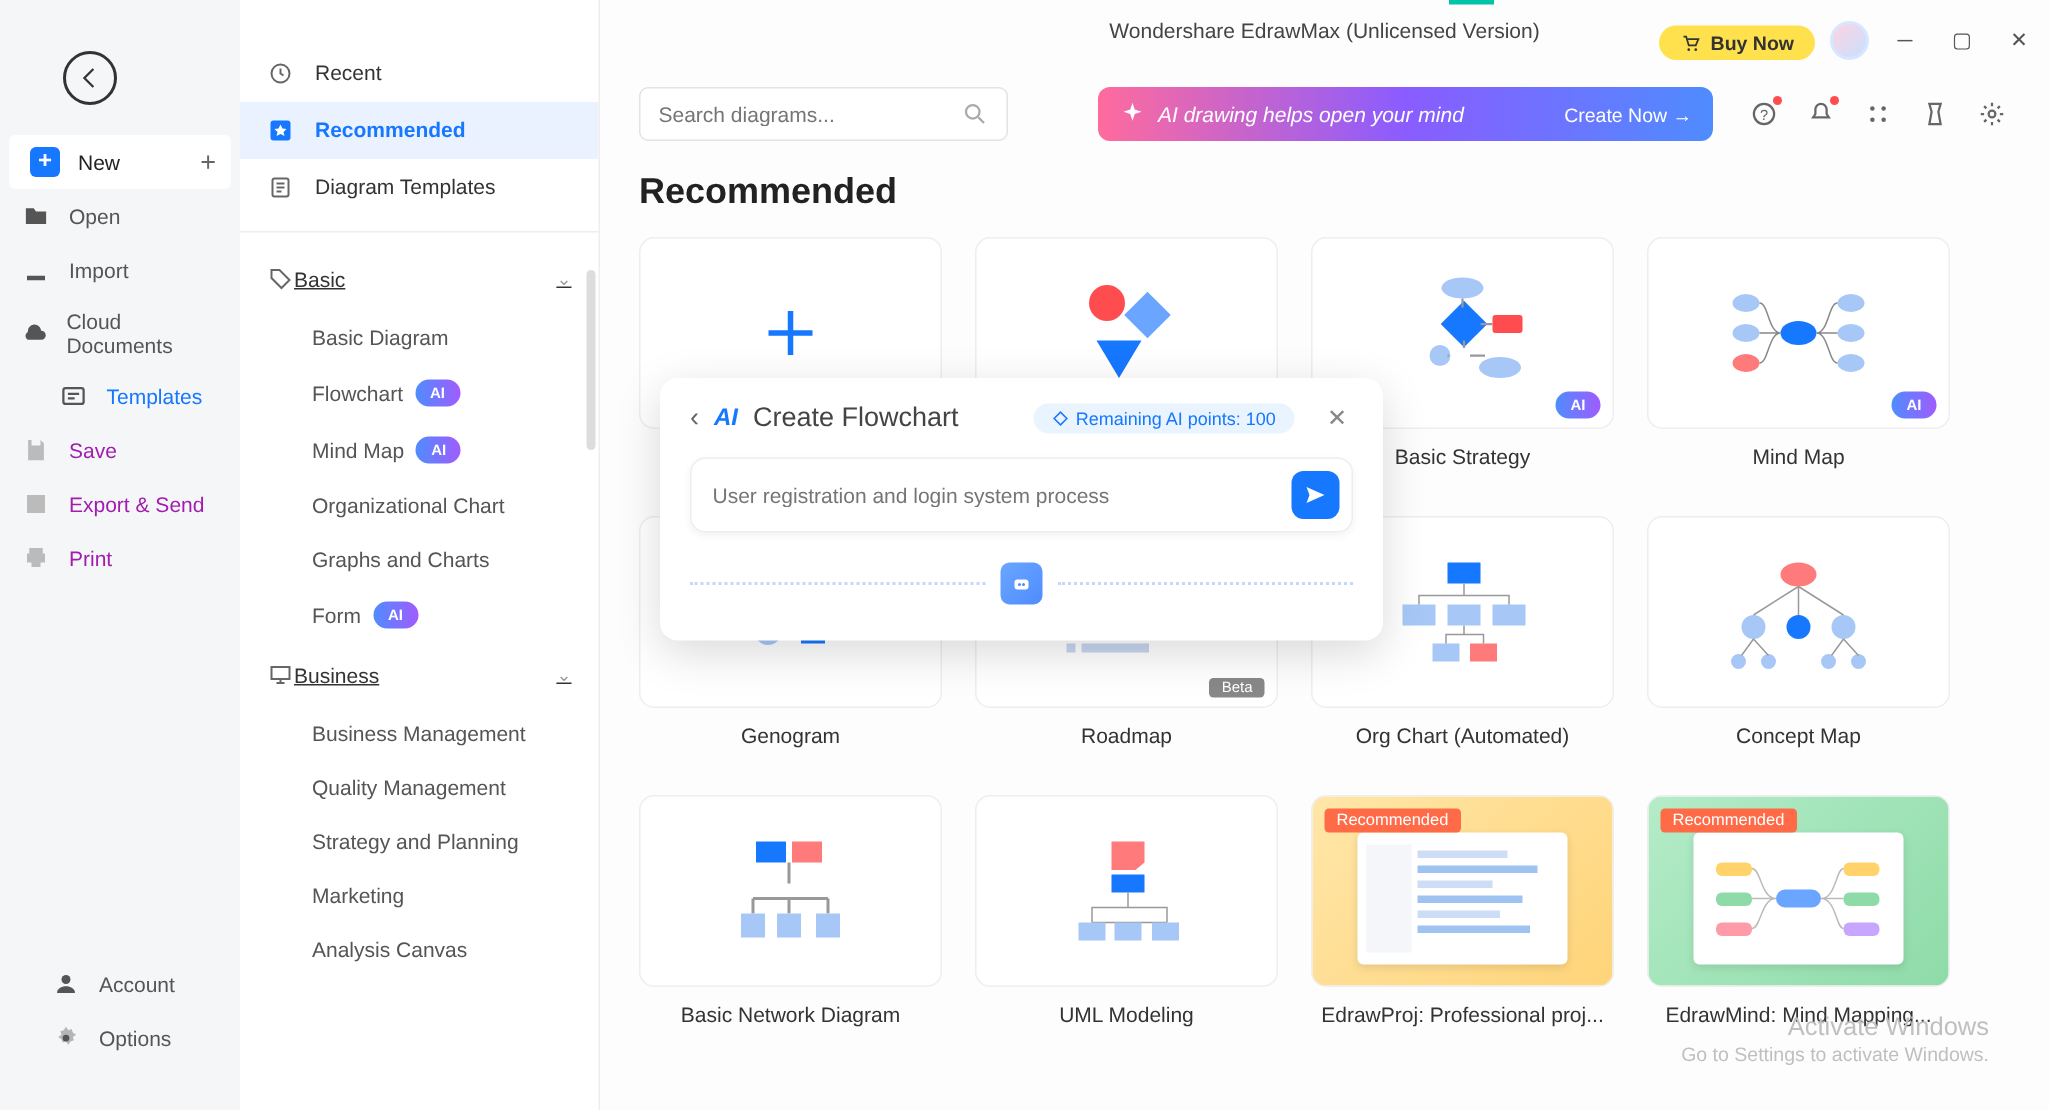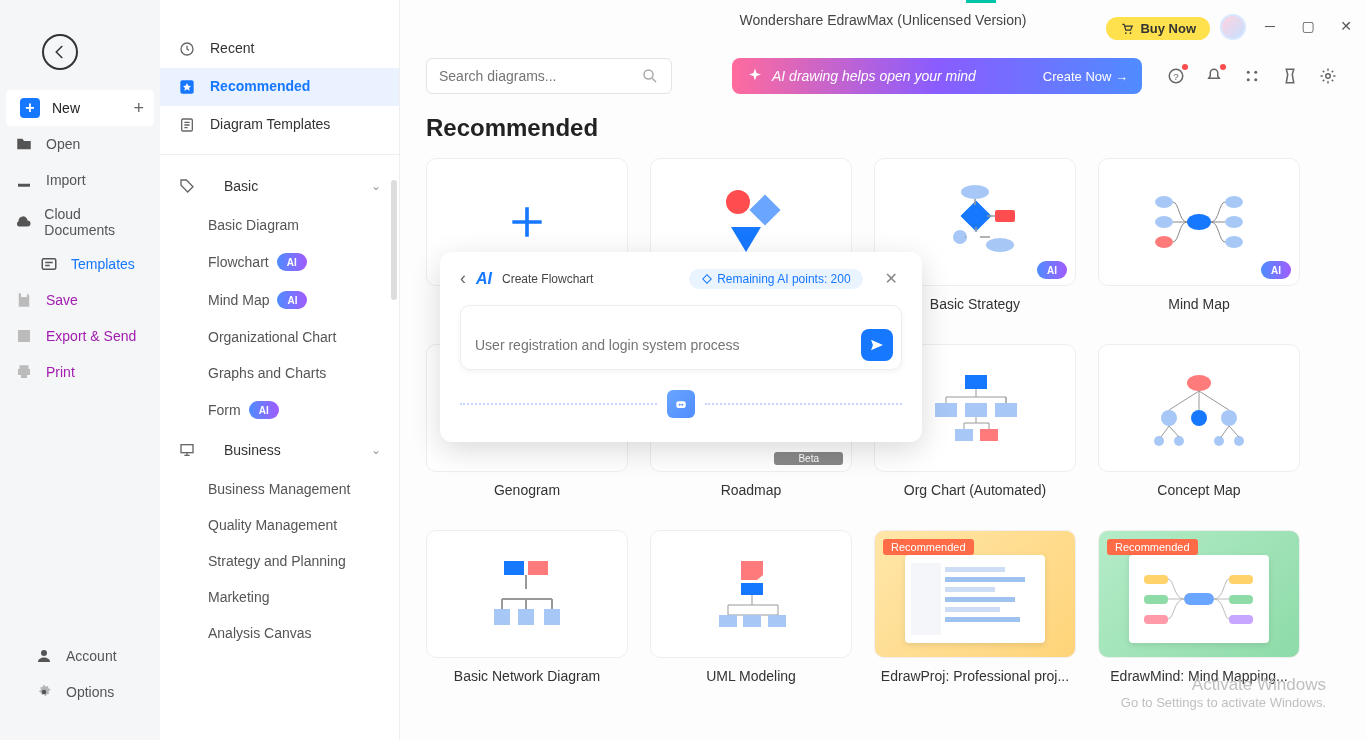--- a/index.html
+++ b/index.html
@@ -22,21 +22,21 @@
   .far-bottom { padding-bottom: 30px; margin-left: 20px; }
   .far-item.disabled { color: #a21caf; }
   .far-item.disabled .far-icon { color: #bbb; }
 
   
   .sidebar-nav { width: 240px; background: #fff; border-right: 1px solid #eee; overflow-y: auto; padding-top: 30px; position: relative; }
   .nav-item { display: flex; align-items: flex-start; padding: 10px 18px; gap: 14px; cursor: pointer; color: #333; }
   .nav-item.active { background: #eaf2ff; color: #1677ff; font-weight: 600; }
   .nav-icon { width: 18px; height: 18px; display: flex; align-items: center; justify-content: center; }
   .nav-divider { height: 1px; background: #eee; margin: 10px 0; }
-  .nav-group-header { display: flex; align-items: center; padding: 12px 18px; gap: 28px; color: #333; font-weight: 500; cursor: pointer; }
+  .nav-group-header { display: flex; align-items: center; padding: 12px 18px; gap: 0; color: #333; font-weight: 500; cursor: pointer; text-decoration: underline; }
   .chevron { margin-left: auto; color: #999; font-size: 12px; }
   .nav-subitem { padding: 10px 18px 10px 48px; color: #555; cursor: pointer; display: flex; align-items: center; gap: 8px; }
   .ai-badge { display: inline-flex; align-items: center; justify-content: center; width: 30px; height: 18px; border-radius: 9px; background: linear-gradient(90deg, #4f8cff, #a05cff); color: #fff; font-size: 10px; font-weight: bold; }
   .scroll-thumb { position: absolute; right: 2px; top: 180px; width: 6px; height: 120px; background: #ddd; border-radius: 3px; }
 
   
   .main { flex: 1; background: #fdfdfd; display: flex; flex-direction: column; overflow: hidden; }
   .titlebar { height: 40px; display: flex; align-items: center; justify-content: center; position: relative; }
   .title-text { color: #444; font-size: 14px; }
   .title-underline { position: absolute; left: 566px; top: 0; width: 30px; height: 3px; background: #00c4a7;}
@@ -54,34 +54,34 @@
   .ico-btn { width: 24px; height: 24px; display: flex; align-items: center; justify-content: center; cursor: pointer; position: relative; }
   .red-dot { position: absolute; top: 0; right: 0; width: 6px; height: 6px; background: #ff4d4f; border-radius: 50%; }
 
   .section-title { font-size: 24px; font-weight: 700; color: #222; padding: 20px 26px 10px; }
 
   .grid { display: grid; grid-template-columns: repeat(4, 202px); gap: 22px; padding: 6px 26px 30px; overflow-y: auto; align-content: start; }
   .card { display: flex; flex-direction: column; align-items: center; gap: 0; }
   .thumb { width: 202px; height: 128px; border: 1px solid #eee; border-radius: 10px; background: #fff; display: flex; align-items: center; justify-content: center; position: relative; overflow: hidden; }
   .card-label { font-size: 14px; color: #333; text-align: center; padding: 10px 4px; max-width: 200px; white-space: nowrap; overflow: hidden; text-overflow: ellipsis; }
   .thumb .ai-tag { position: absolute; bottom: 6px; right: 8px; }
-  .beta-tag { position: absolute; bottom: 6px; right: 8px; background: #888; color: #fff; font-size: 10px; padding: 1px 24px; border-radius: 3px; }
+  .beta-tag { position: absolute; bottom: 6px; right: 8px; background: #888; color: #fff; font-size: 10px; padding: 1px 8px; border-radius: 3px; }
   .rec-tag { position: absolute; top: 8px; left: 8px; background: #ff6b47; color: #fff; font-size: 11px; padding: 2px 8px; border-radius: 3px; }
 
   .big-plus { color: #1677ff; }
 
   
   .ai-popup { position: absolute; left: 440px; top: 252px; width: 482px; background: #fff; border-radius: 12px; box-shadow: 0 8px 30px rgba(0,0,0,.15); padding: 16px 20px 24px; z-index: 100; }
   .popup-head { display: flex; align-items: center; gap: 10px; }
   .popup-head .back { color: #666; cursor: pointer; font-size: 18px; }
   .popup-head .ai-logo { color: #1677ff; font-weight: bold; font-size: 16px; font-style: italic; }
-  .popup-head .title { color: #444; font-size: 12px; }
+  .popup-head .title { color: #444; font-size: 18px; }
   .remaining { margin-left: auto; background: #eaf4ff; color: #1677ff; border-radius: 14px; padding: 3px 12px; font-size: 12px; display: flex; align-items: center; gap: 4px; }
   .close-x { color: #888; cursor: pointer; padding: 0 4px; font-size: 16px; margin-left: 8px; }
-  .popup-input { margin-top: 16px; display: flex; align-items: center; background: #fff; border: 1px solid #eee; border-radius: 10px; padding: 23px 8px 8px 14px; box-shadow: 0 2px 6px rgba(0,0,0,.05);}
+  .popup-input { margin-top: 16px; display: flex; align-items: center; background: #fff; border: 1px solid #eee; border-radius: 10px; padding: 8px 8px 8px 14px; box-shadow: 0 2px 6px rgba(0,0,0,.05);}
   .popup-input input { flex: 1; border: none; outline: none; font-size: 14px; color: #777; }
   .send-btn { width: 32px; height: 32px; background: #1677ff; border-radius: 8px; display: flex; align-items: center; justify-content: center; color: #fff; cursor: pointer; }
   .dotline { margin-top: 20px; display: flex; align-items: center; justify-content: center; gap: 10px;}
   .dots { flex: 1; border-top: 2px dotted #c7d6ff; }
   .bot { width: 28px; height: 28px; border-radius: 6px; background: linear-gradient(135deg,#6aa6ff,#4f8cff); display: flex; align-items: center; justify-content: center; color: #fff; font-size: 14px; }
 
   
   .sv { width: 130px; height: 90px; }
 
   .watermark { position: absolute; right: 40px; bottom: 30px; color: #bfbfbf; text-align: right; pointer-events: none; }
@@ -542,21 +542,21 @@
 
 <div class="ai-popup">
   <div class="popup-head">
     <span class="back">‹</span>
     <span class="ai-logo">AI</span>
     <span class="title">Create Flowchart</span>
     <span class="remaining">
       <svg width="12" height="12" viewBox="0 0 24 24">
           <rect x="6" y="6" width="12" height="12" fill="none" stroke="#1677ff" stroke-width="2" transform="rotate(45 12 12)"></rect>
         </svg>
-      <span>Remaining AI points: 200</span>
+      <span>Remaining AI points: 100</span>
     </span>
     <span class="close-x">✕</span>
   </div>
   <div class="popup-input">
     <input placeholder="User registration and login system process" style="">
     <div class="send-btn">
       <svg width="16" height="16" viewBox="0 0 24 24">
           <path d="M3 20l18-8L3 4l3 8z" fill="#fff"></path>
         </svg>
     </div>

